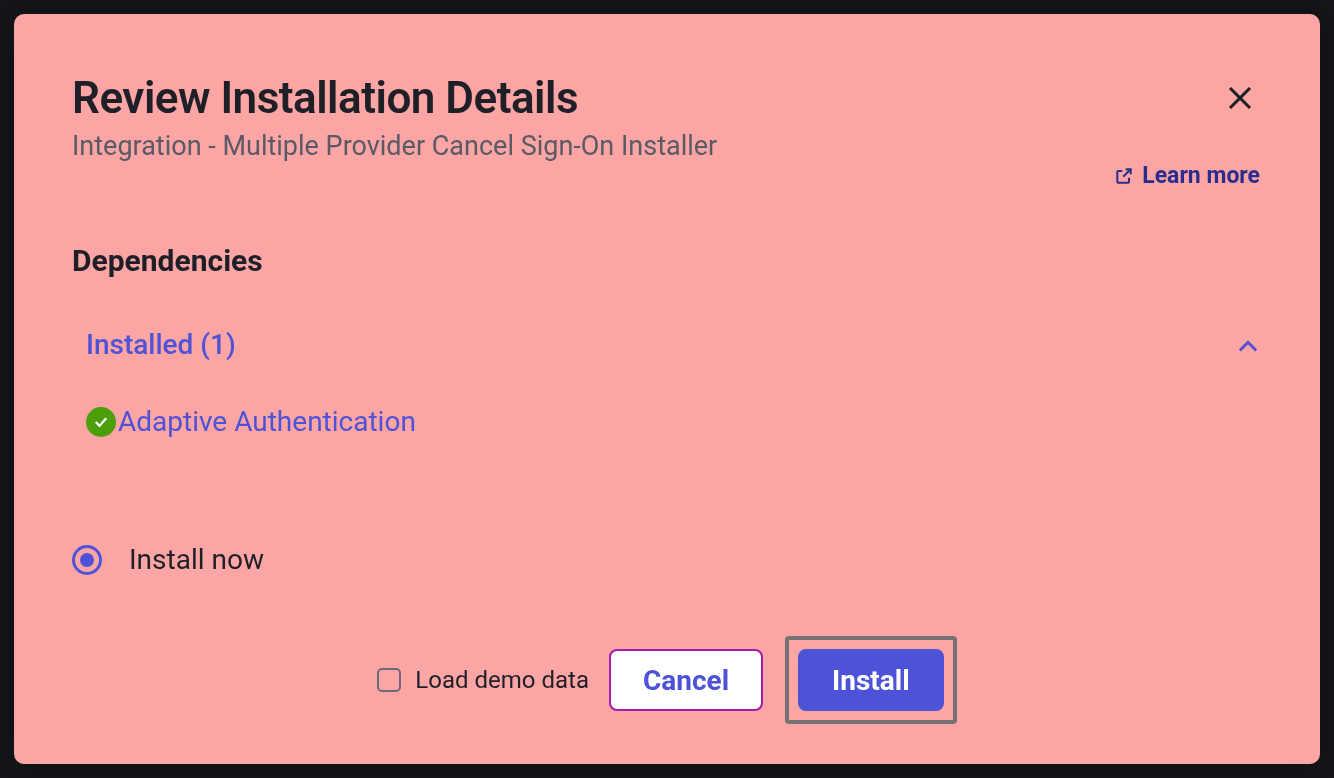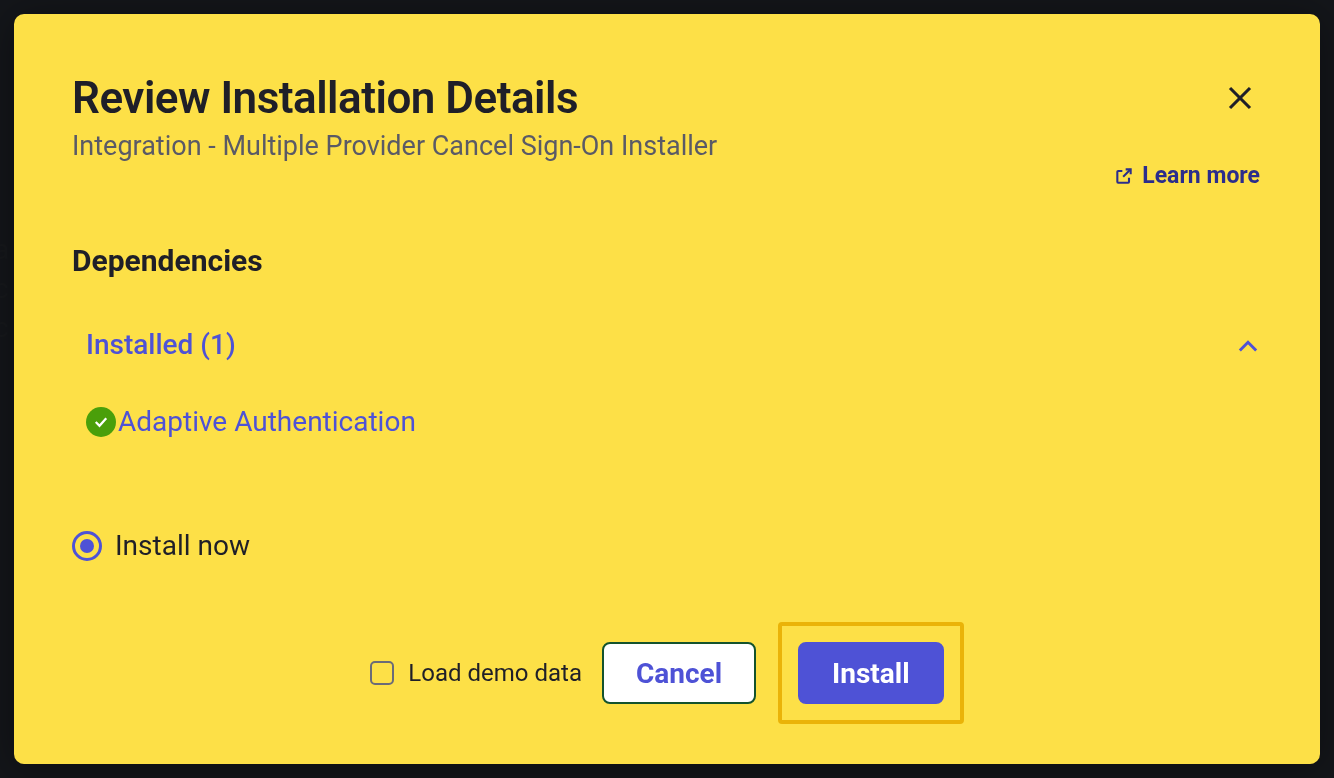--- a/index.html
+++ b/index.html
@@ -15,21 +15,21 @@
     color:#2a2a2a;
     font-size:28px;
     line-height:1.4;
     opacity:0.15;
     user-select:none;
   }
 
   .modal {
     position: absolute;
     left: 14px; right: 14px; top: 14px; bottom: 14px;
-    background: #fde047;
+    background: #fca5a5;
     border-radius: 10px;
     box-shadow: 0 4px 40px rgba(0,0,0,0.4);
     padding: 58px 58px 40px 58px;
     display:flex;
     flex-direction:column;
   }
 
   .modal-header {
     display:flex;
     align-items:flex-start;
@@ -114,21 +114,21 @@
     cursor:pointer;
   }
 
   .spacer { flex:1; }
 
   .radio-row {
     display:flex; gap:36px; align-items:center;
     margin-top:20px;
   }
   .radio-option {
-    display:flex; align-items:center; gap:13px;
+    display:flex; align-items:center; gap:27px;
     cursor:pointer;
   }
   .radio {
     width:30px; height:30px;
     border-radius:50%;
     border:3px solid #4e52d6;
     display:flex; align-items:center; justify-content:center;
   }
   .radio.unchecked { border-color:#6b6b78; }
   .radio .dot {
@@ -157,28 +157,28 @@
     padding:0 32px;
     border-radius:8px;
     font-size:28px;
     font-weight:700;
     display:flex; align-items:center; justify-content:center;
     cursor:pointer;
     min-width:140px;
   }
   .btn-secondary {
     background:#fff;
-    border:2px solid #14532d;
+    border:2px solid #a21caf;
     color:#4e52d6;
     margin-left:20px;
   }
   .btn-primary-wrap {
-    border:4px solid #eab308;
+    border:4px solid #737373;
     border-radius:4px;
-    padding:16px;
+    padding:9px;
   }
   .btn-primary {
     background:#4e52d6;
     border:2px solid #4e52d6;
     color:#fff;
     min-width:138px;
   }
 </style>
 </head>
 <body>

